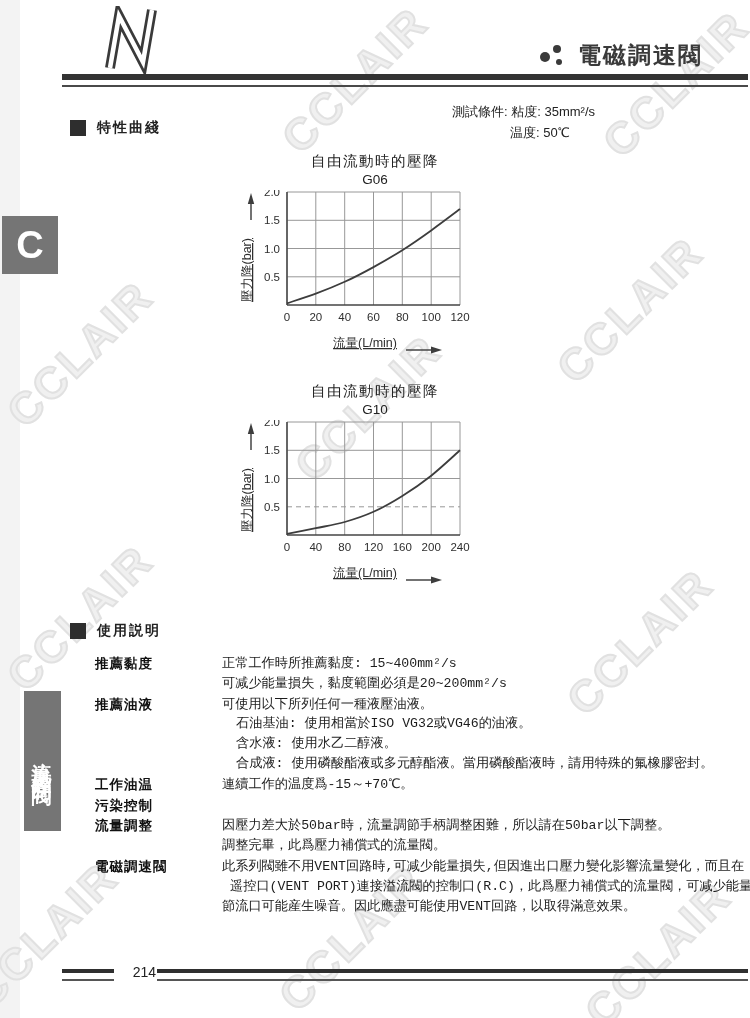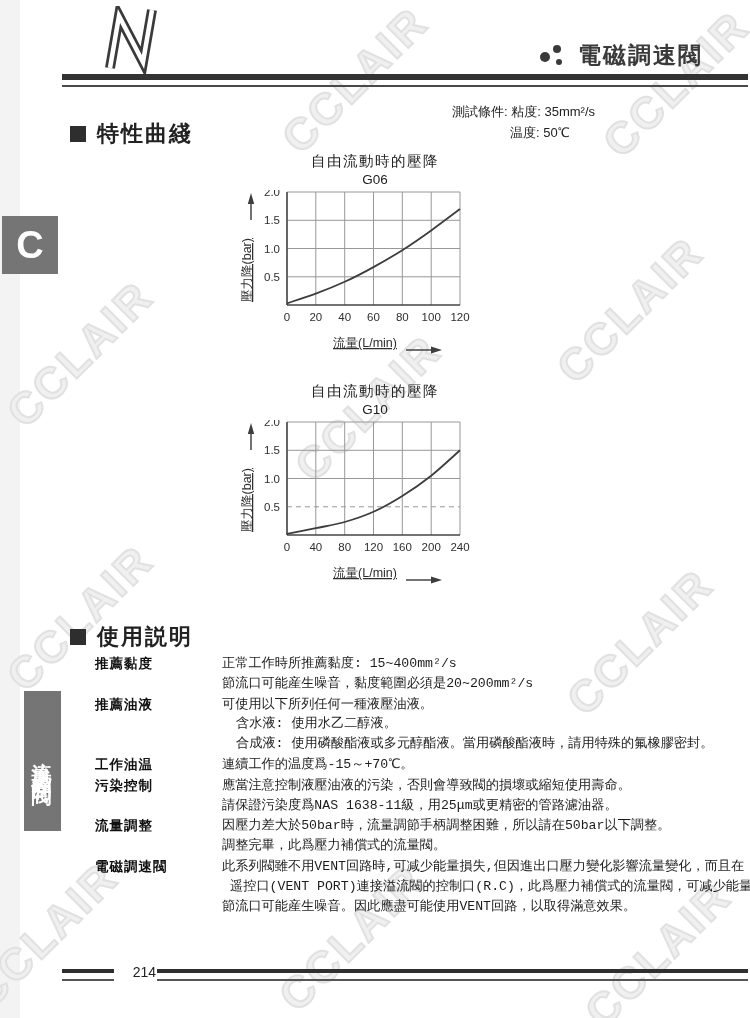--- a/index.html
+++ b/index.html
@@ -18,21 +18,21 @@
   .hdr-title{position:absolute;left:538px;top:40px;display:flex;align-items:center;gap:12px;}
   .hdr-title span{font-size:23px;font-weight:600;color:#3a3a3a;letter-spacing:2px;}
   .rule-thick{position:absolute;left:62px;top:74px;width:686px;height:6px;background:#333;}
   .rule-thin{position:absolute;left:62px;top:85px;width:686px;height:2px;background:#4a4a4a;}
 
   .test-cond{position:absolute;left:452px;top:101px;font-size:13px;color:#222;line-height:21px;}
   .test-cond .tc2{padding-left:58px;}
 
   .sec-heading{position:absolute;display:flex;align-items:center;gap:11px;}
   .sec-heading .sq{width:16px;height:16px;background:#2e2e2e;}
-  .sec-heading .txt{font-size:22px;font-weight:bold;color:#222;letter-spacing:2px;}
+  .sec-heading .txt{font-size:14px;font-weight:bold;color:#222;letter-spacing:2px;}
   #heading-curves{left:70px;top:119px;}
   #heading-usage{left:70px;top:622px;}
 
   .c-tab{position:absolute;left:2px;top:216px;width:56px;height:58px;background:#757575;
          color:#fff;font-weight:bold;font-size:38px;display:flex;align-items:center;justify-content:center;}
 
   .side-tab{position:absolute;left:24px;top:691px;width:37px;height:140px;background:#757575;
             color:#fff;font-weight:bold;font-size:20px;writing-mode:vertical-rl;text-orientation:upright;
             display:flex;align-items:center;justify-content:center;letter-spacing:6px;}
 
@@ -189,43 +189,40 @@
   <div class="sec-heading" id="heading-usage">
     <span class="sq"></span>
     <span class="txt">使用説明</span>
   </div>
 
   <div class="usage-rows">
       <div class="u-row">
         <div class="u-label">推薦黏度</div>
         <div class="u-body">
           <div class="u-line">正常工作時所推薦黏度:  15~400mm²/s</div>
-          <div class="u-line">節流口可能産生噪音，黏度範圍必須是20~200mm²/s</div>
+          <div class="u-line">可减少能量損失，黏度範圍必須是20~200mm²/s</div>
         </div>
       </div>
       <div class="u-row">
         <div class="u-label">推薦油液</div>
         <div class="u-body">
           <div class="u-line">可使用以下所列任何一種液壓油液。</div>
+          <div class="u-line" style="padding-left: 14px;">石油基油:  使用相當於ISO VG32或VG46的油液。</div>
           <div class="u-line" style="padding-left: 14px;">含水液: 使用水乙二醇液。</div>
           <div class="u-line" style="padding-left: 14px;">合成液: 使用磷酸酯液或多元醇酯液。當用磷酸酯液時，請用特殊的氟橡膠密封。</div>
         </div>
       </div>
       <div class="u-row">
         <div class="u-label">工作油温</div>
         <div class="u-body">
           <div class="u-line">連續工作的温度爲-15～+70℃。</div>
         </div>
       </div>
       <div class="u-row">
         <div class="u-label">污染控制</div>
-        <div class="u-body">
-          <div class="u-line">應當注意控制液壓油液的污染，否則會導致閥的損壞或縮短使用壽命。</div>
-          <div class="u-line">請保證污染度爲NAS 1638-11級，用25μm或更精密的管路濾油器。</div>
-        </div>
       </div>
       <div class="u-row">
         <div class="u-label">流量調整</div>
         <div class="u-body">
           <div class="u-line">因壓力差大於50bar時，流量調節手柄調整困難，所以請在50bar以下調整。</div>
           <div class="u-line">調整完畢，此爲壓力補償式的流量閥。</div>
         </div>
       </div>
       <div class="u-row">
         <div class="u-label">電磁調速閥</div>

